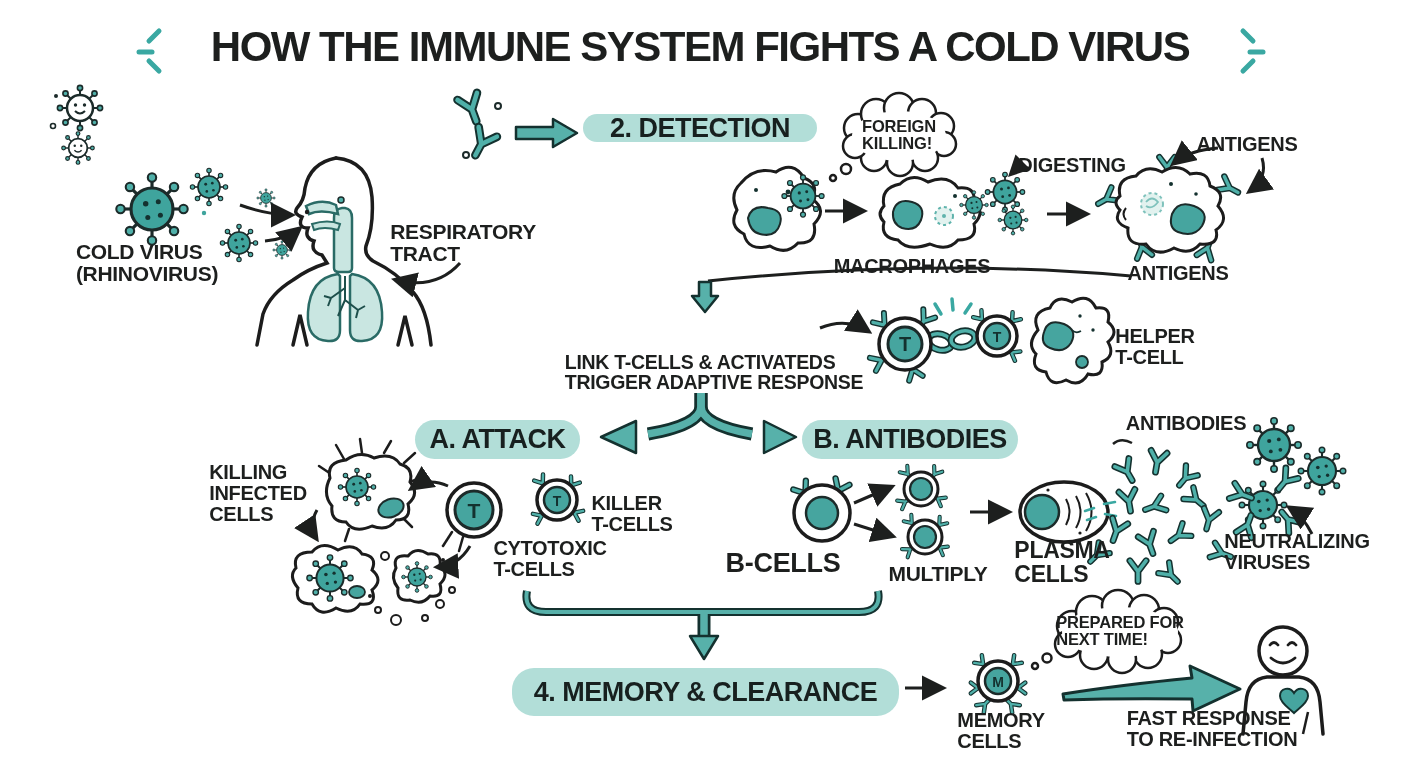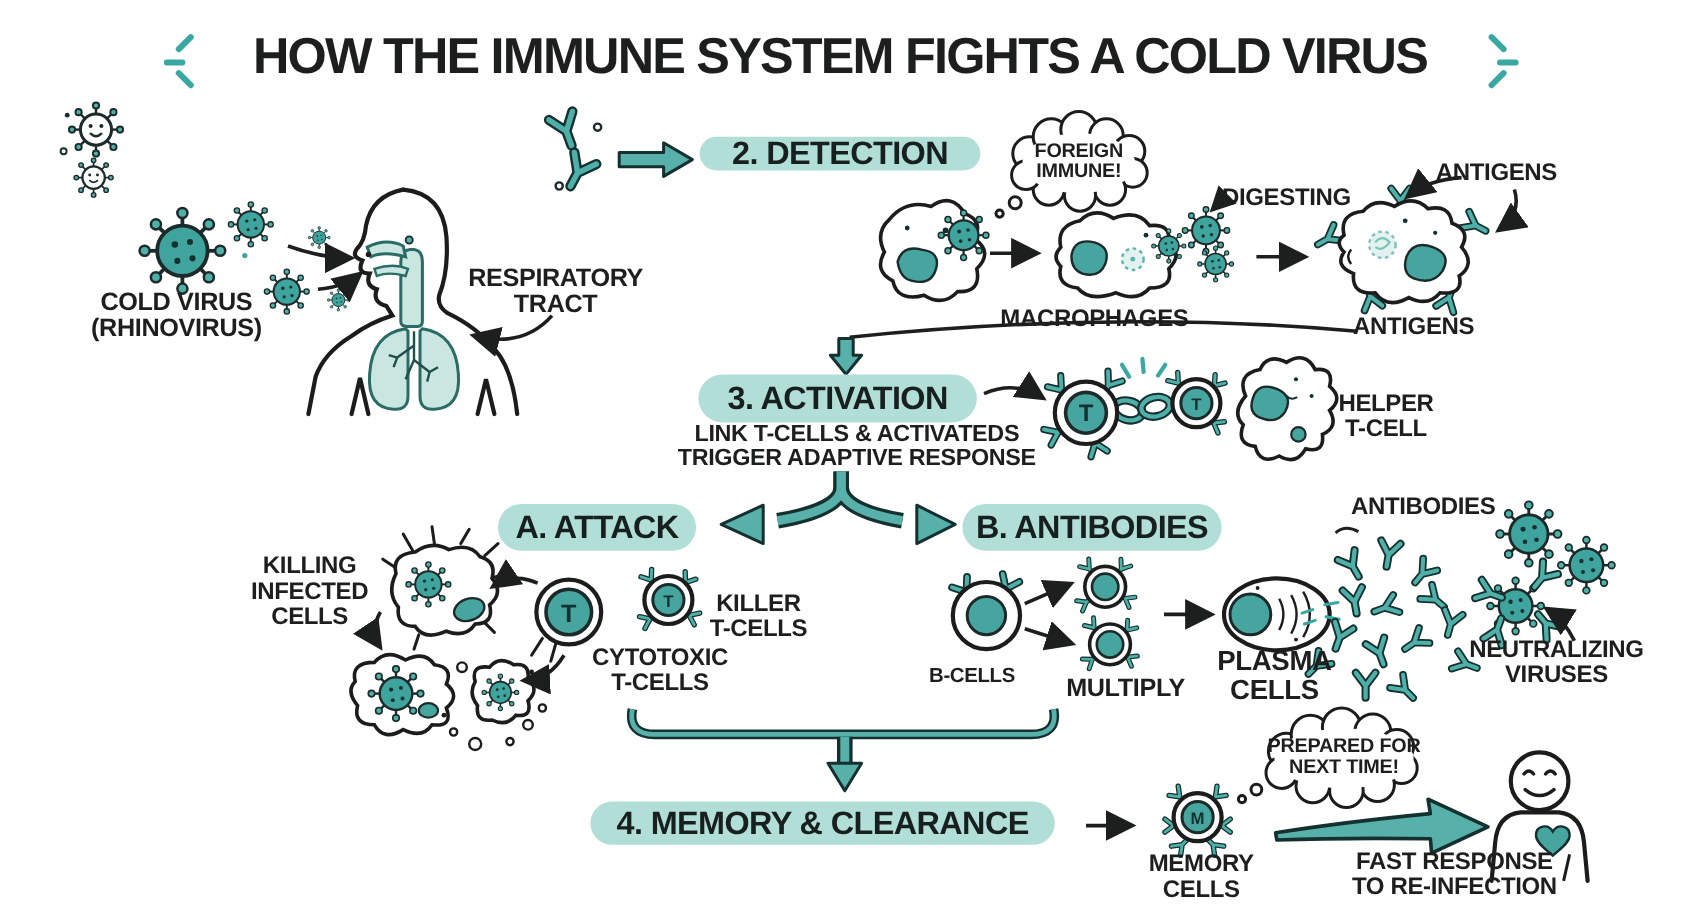--- a/index.html
+++ b/index.html
@@ -1,19 +1,19 @@
 <!DOCTYPE html>
 <html><head>
 <meta charset="utf-8">
 <style>
   html,body{margin:0;padding:0;background:#ffffff;}
   #canvas{position:relative;width:1408px;height:768px;background:#ffffff;overflow:hidden;
           font-family:"Liberation Sans",sans-serif;color:#1d1f1e;}
   #art{position:absolute;left:0;top:0;}
-  .lbl{position:absolute;transform:translate(-50%,-50%);text-align:center;font-weight:700;
+  .lbl{position:absolute;transform:translate(-50%,-50%);text-align:left;font-weight:700;
        line-height:1.04;letter-spacing:-0.3px;white-space:pre-line;color:#1d1f1e;}
   .title{font-size:42px;font-weight:800;letter-spacing:-1.5px;white-space:nowrap;}
   .pill{position:absolute;display:flex;align-items:center;justify-content:center;
         background:#b2ded8;border-radius:22px;font-weight:800;font-size:27px;
         letter-spacing:-0.5px;color:#17201f;white-space:nowrap;}
   .sm{font-size:20px;}
   .xs{font-size:16.5px;letter-spacing:-0.2px;}
   .cellT{font-family:"Liberation Sans",sans-serif;font-weight:800;fill:#14312f;text-anchor:middle;}
 </style>
 </head>
@@ -426,57 +426,54 @@
 
 <div class="lbl" style="left:147px;top:263px;font-size:21px">COLD VIRUS
 (RHINOVIRUS)</div>
 <div class="lbl" style="left:463px;top:243px;font-size:21px">RESPIRATORY
 TRACT</div>
 
 <div class="pill" style="left:583px;top:114px;width:234px;height:28px">
   <span>2. DETECTION</span>
 </div>
 <div class="lbl xs" style="left:899px;top:135px">FOREIGN
-IMMUNE!</div>
+KILLING!</div>
 <div class="lbl sm" style="left:1072px;top:165px">DIGESTING</div>
 <div class="lbl sm" style="left:1247px;top:144px">ANTIGENS</div>
 <div class="lbl sm" style="left:912px;top:266px">MACROPHAGES</div>
 <div class="lbl sm" style="left:1178px;top:273px">ANTIGENS</div>
 
-<div class="pill" style="left:582px;top:312px;width:232px;height:40px">
-  <span>3. ACTIVATION</span>
-</div>
 <div class="lbl" style="left:714px;top:372px;font-size:19.5px">LINK T-CELLS &amp; ACTIVATEDS
 TRIGGER ADAPTIVE RESPONSE</div>
 <div class="lbl sm" style="left:1155px;top:347px">HELPER
 T-CELL</div>
 
 <div class="pill" style="left:415px;top:420px;width:165px;height:39px">
   <span>A. ATTACK</span>
 </div>
 <div class="lbl sm" style="left:258px;top:493px">KILLING
 INFECTED
 CELLS</div>
 <div class="lbl sm" style="left:632px;top:514px">KILLER
 T-CELLS</div>
 <div class="lbl sm" style="left:550px;top:559px">CYTOTOXIC
 T-CELLS</div>
 
 <div class="pill" style="left:802px;top:420px;width:216px;height:39px">
   <span>B. ANTIBODIES</span>
 </div>
-<div class="lbl" style="left:810px;top:563px;font-size:17px">B-CELLS</div>
+<div class="lbl" style="left:783px;top:563px;font-size:27px">B-CELLS</div>
 <div class="lbl" style="left:938px;top:574px;font-size:21px">MULTIPLY</div>
 <div class="lbl" style="left:1062px;top:563px;font-size:23px">PLASMA
 CELLS</div>
 <div class="lbl sm" style="left:1186px;top:423px">ANTIBODIES</div>
 <div class="lbl sm" style="left:1297px;top:552px">NEUTRALIZING
 VIRUSES</div>
 
-<div class="pill" style="left:492px;top:668px;width:387px;height:36px">
+<div class="pill" style="left:512px;top:668px;width:387px;height:48px">
   <span>4. MEMORY &amp; CLEARANCE</span>
 </div>
 <div class="lbl sm" style="left:1001px;top:731px">MEMORY
 CELLS</div>
 <div class="lbl xs" style="left:1120px;top:631px">PREPARED FOR
 NEXT TIME!</div>
 <div class="lbl sm" style="left:1212px;top:729px">FAST RESPONSE
 TO RE-INFECTION</div>
 
 </div>

